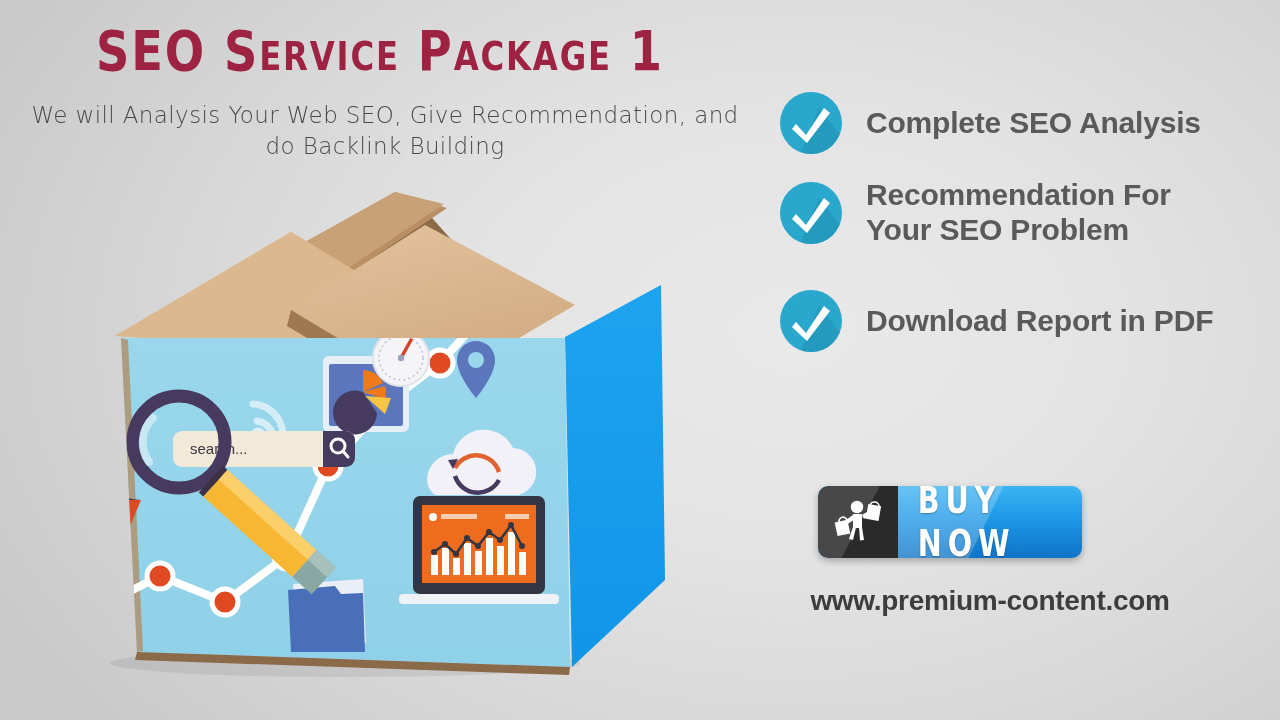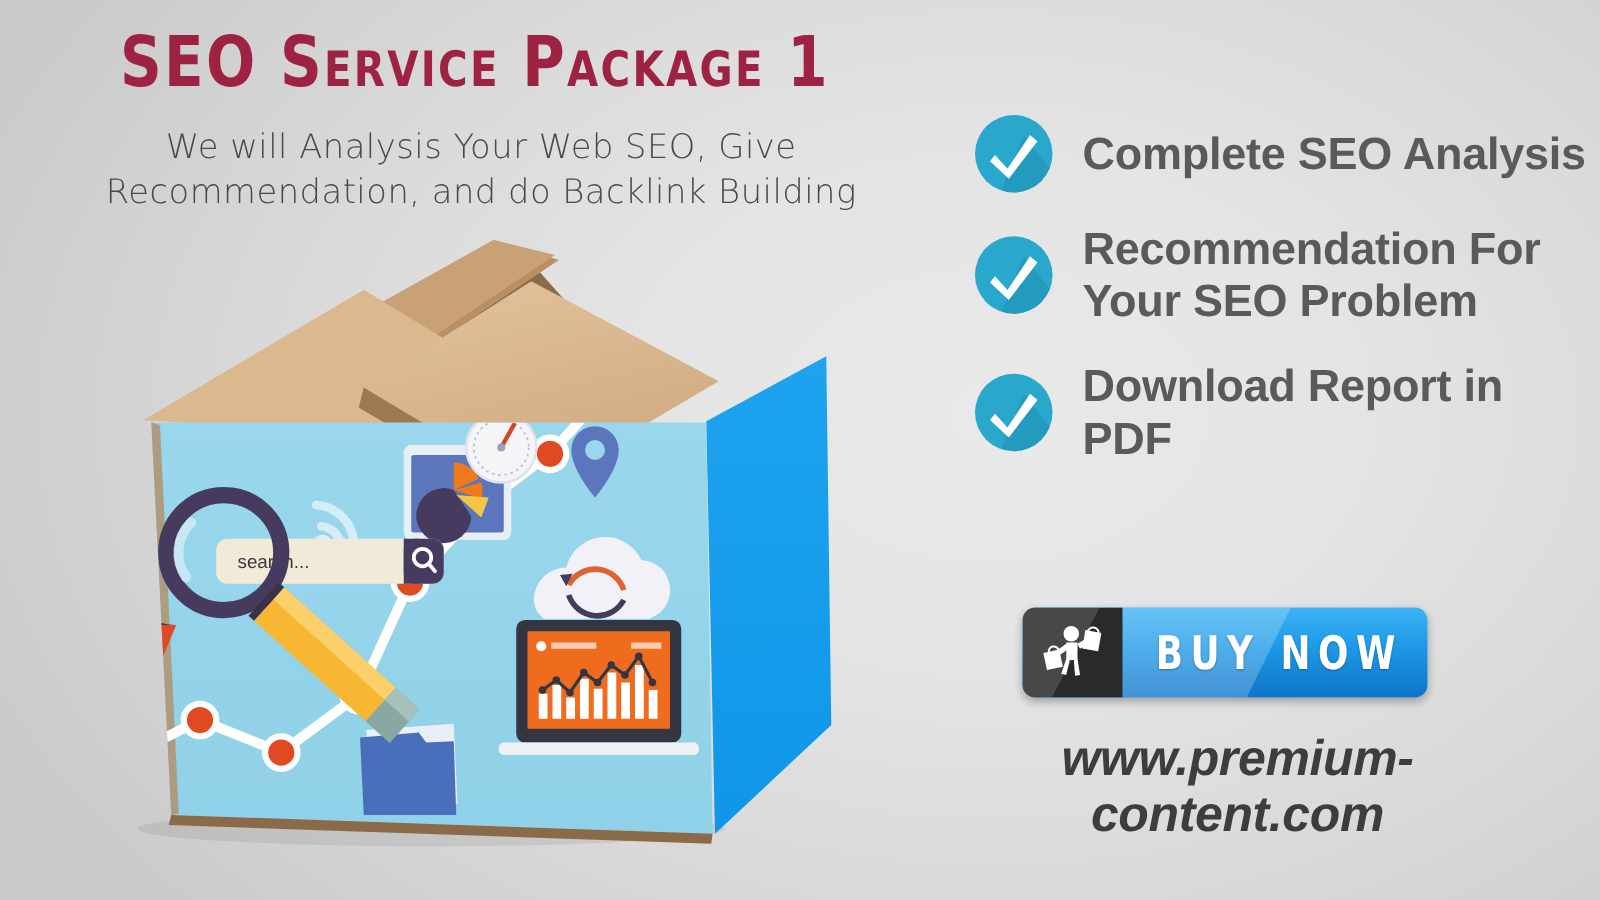--- a/index.html
+++ b/index.html
@@ -37,21 +37,21 @@
     white-space: nowrap;
   }
   #subtitle {
     position: absolute;
     left: 20px;
     top: 100px;
     width: 730px;
     text-align: center;
     font-family: "DejaVu Sans Light", "Liberation Sans", sans-serif;
     font-weight: 300;
-    font-size: 27px;
+    font-size: 23px;
     line-height: 1.33;
     color: #4a4a4a;
     letter-spacing: 0.4px;
   }
   
   #box-wrap {
     position: absolute;
     left: 95px;
     top: 180px;
     width: 600px;
@@ -68,37 +68,37 @@
   }
   .check-badge {
     position: relative;
     width: 66px;
     height: 66px;
     flex: 0 0 66px;
   }
   .feature-label {
     font-family: "Liberation Sans", sans-serif;
     font-weight: 700;
-    font-size: 36px;
+    font-size: 30px;
     line-height: 1.16;
     color: #5a5a5a;
     letter-spacing: -0.2px;
     white-space: pre-line;
   }
   #feat0 { left: 778px; top: 90px; }
   #feat1 { left: 778px; top: 178px; }
   #feat2 { left: 778px; top: 288px; }
   #feat3 { left: 778px; top: 393px; }
 
   
   #buy-now {
     position: absolute;
     left: 818px;
     top: 486px;
-    width: 324px;
+    width: 264px;
     height: 72px;
     border-radius: 10px;
     display: flex;
     align-items: stretch;
     box-shadow: 0 3px 7px rgba(0,0,0,0.28);
     cursor: pointer;
     overflow: hidden;
     background: linear-gradient(180deg, #3cb3f2 0%, #1f9ae8 42%, #0f74c8 100%);
   }
   #buy-now-icon-box {
@@ -146,22 +146,21 @@
   }
   
   #site-url {
     position: absolute;
     left: 780px;
     top: 585px;
     width: 420px;
     text-align: center;
     font-family: "Liberation Sans", sans-serif;
     font-weight: 700;
-    font-style: italic;
-    font-size: 40px;
+    font-size: 28px;
     color: #3d3d3d;
     letter-spacing: -0.3px;
   }
 </style>
 </head>
 <body>
 
 <div id="stage">
 
   <div id="title">SEO Service Package 1</div>

